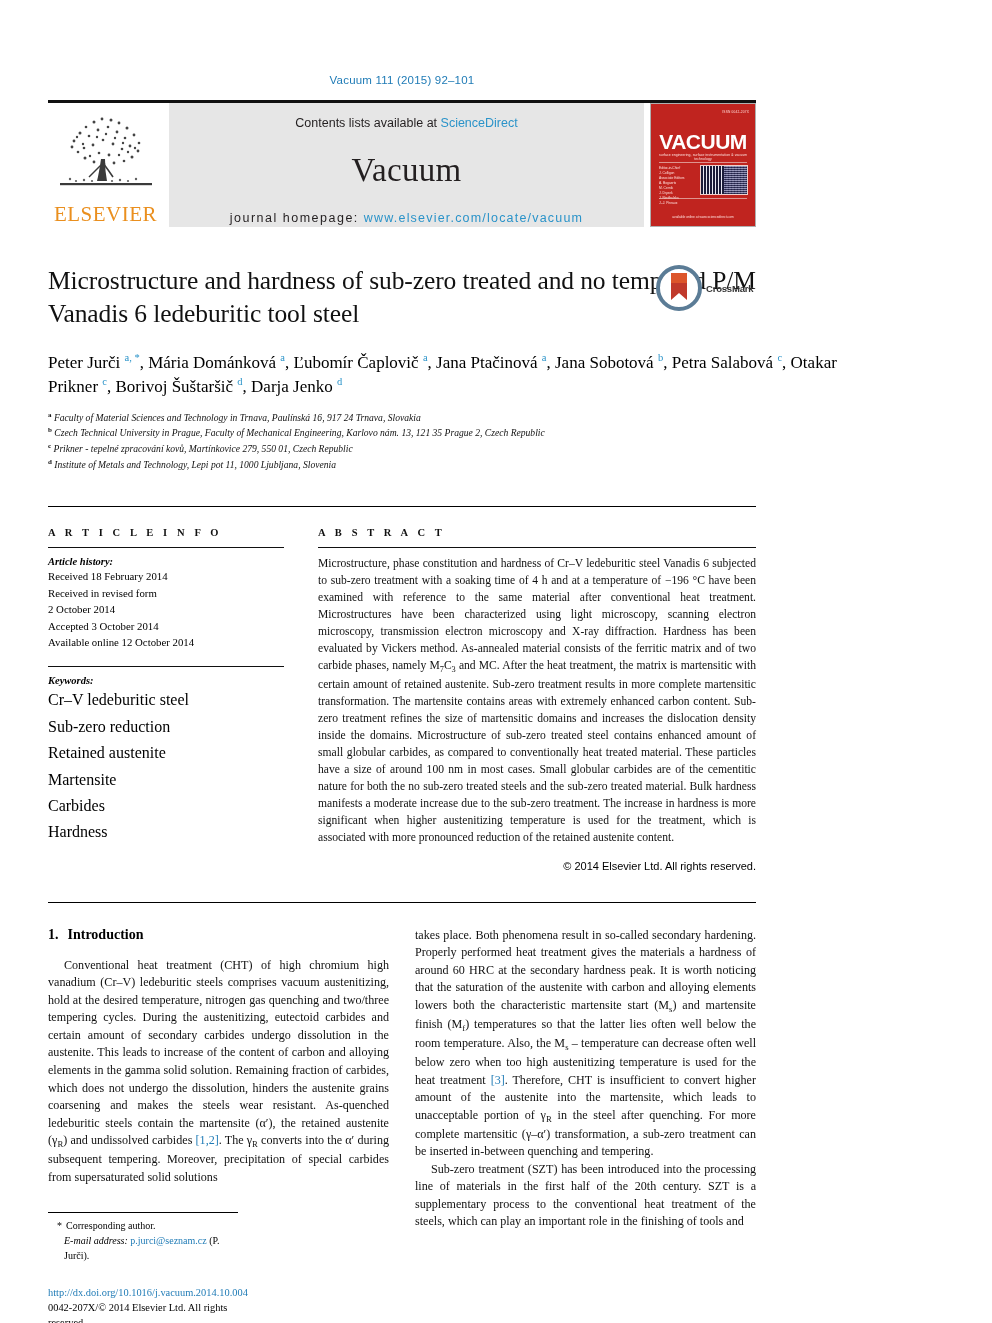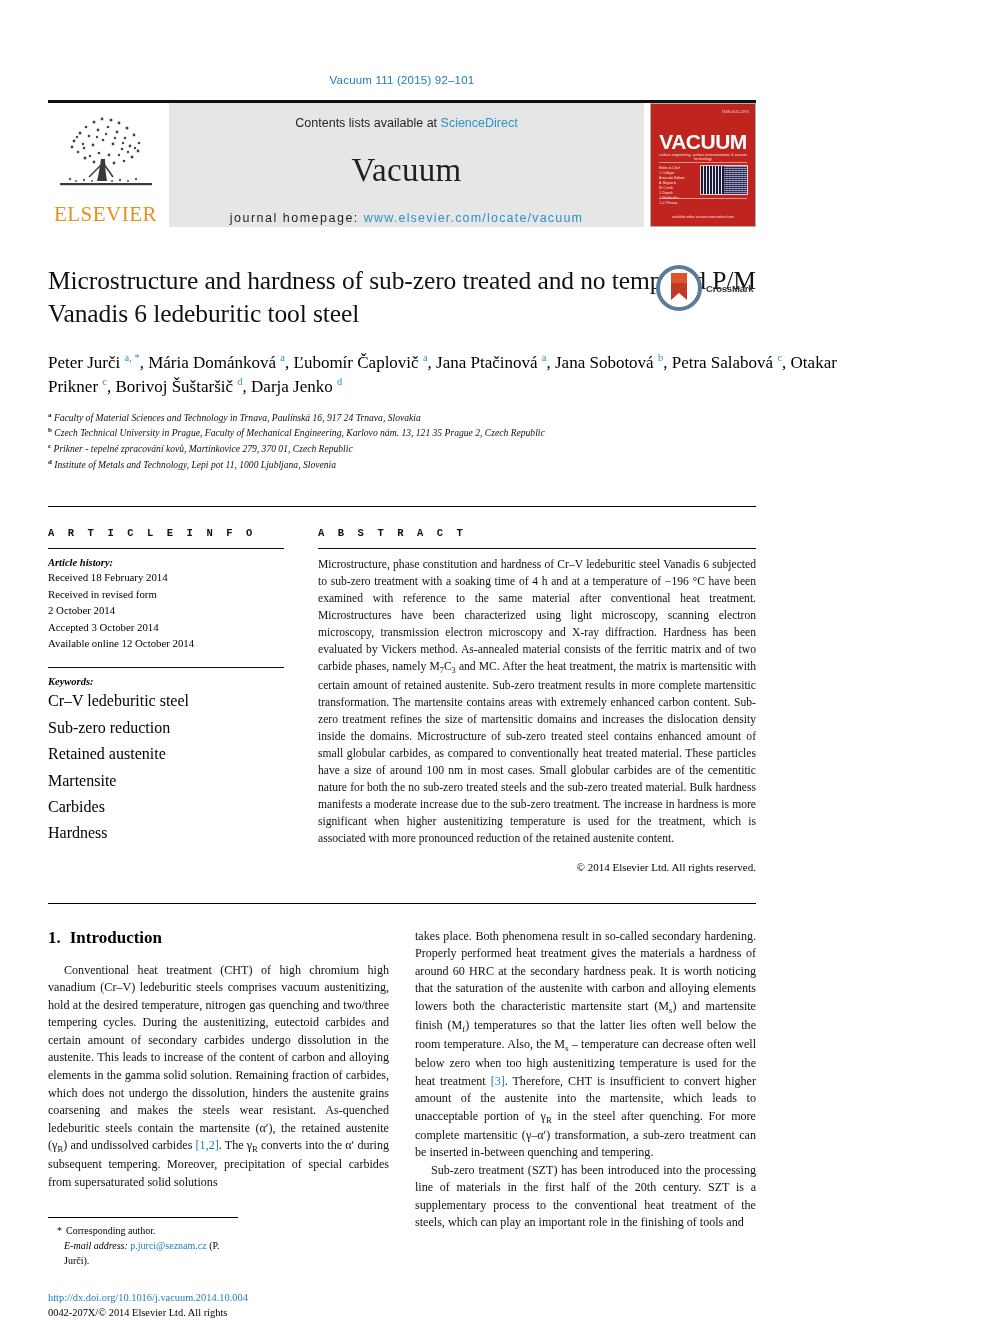--- a/index.html
+++ b/index.html
@@ -230,21 +230,21 @@
   .info-abstract {
     margin: 34px 48px 0 48px;
     border-top: 1px solid #000;
     padding-top: 20px;
     display: flex;
     gap: 34px;
   }
   .col-info { flex: 0 0 236px; }
   .col-abs  { flex: 1 1 auto; }
   .sec-head {
-    font-family: Liberation Mono, monospace;
+    font-family: Liberation Serif, serif;
     font-weight: bold;
     font-size: 10.5px;
     letter-spacing: 3.6px;
     color: #111;
   }
   .hr-thin {
     border: 0;
     border-top: 1.5px solid #111;
     margin: 9px 0 8px 0;
   }
@@ -268,40 +268,40 @@
   }
   .abstract-text {
     font-family: "Liberation Serif", serif;
     font-size: 11.6px;
     line-height: 1.465;
     text-align: justify;
     color: #111;
   }
   .copyright {
     text-align: right;
-    font-family: Liberation Serif, serif;
+    font-family: Liberation Sans, sans-serif;
     font-size: 11px;
     margin-top: 13px;
   }
 
   
   .body-rule {
     margin: 30px 48px 0 48px;
     border-top: 1px solid #000;
   }
   .body-cols {
     margin: 24px 48px 0 48px;
     display: flex;
     gap: 26px;
   }
   .bcol { flex: 1 1 0; position: relative; }
   .h2 {
     font-family: "Liberation Serif", serif;
     font-weight: bold;
-    font-size: 17px;
+    font-size: 14px;
     margin-bottom: 14px;
   }
   .h2 .num { margin-right: 9px; }
   p.body {
     font-family: "Liberation Serif", serif;
     font-size: 12.1px;
     line-height: 1.452;
     text-align: justify;
     margin: 0;
     text-indent: 16px;
@@ -451,21 +451,21 @@
       </svg>
       <span class="cm-label">CrossMark</span>
     </div>
   </div>
 
   <div class="authors">Peter Jurči <sup>a, *</sup>, Mária Dománková <sup>a</sup>, Ľubomír Čaplovič <sup>a</sup>, Jana Ptačinová <sup>a</sup>, Jana Sobotová <sup>b</sup>, Petra Salabová <sup>c</sup>, Otakar Prikner <sup>c</sup>, Borivoj Šuštaršič <sup>d</sup>, Darja Jenko <sup>d</sup></div>
 
   <div class="affils">
     <div><sup>a</sup> <span>Faculty of Material Sciences and Technology in Trnava, Paulínská 16, 917 24 Trnava, Slovakia</span></div>
     <div><sup>b</sup> <span>Czech Technical University in Prague, Faculty of Mechanical Engineering, Karlovo nám. 13, 121 35 Prague 2, Czech Republic</span></div>
-    <div><sup>c</sup> <span>Prikner - tepelné zpracování kovů, Martínkovice 279, 370 01, Czech Republic</span></div>
+    <div><sup>c</sup> <span>Prikner - tepelné zpracování kovů, Martínkovice 279, 550 01, Czech Republic</span></div>
     <div><sup>d</sup> <span>Institute of Metals and Technology, Lepi pot 11, 1000 Ljubljana, Slovenia</span></div>
   </div>
 
   <div class="info-abstract">
 
     <div class="col-info">
       <div class="sec-head">A R T I C L E   I N F O</div>
       <hr class="hr-thin">
       <div class="info-label">Article history:</div>
       <div class="info-line">Received 18 February 2014</div>

